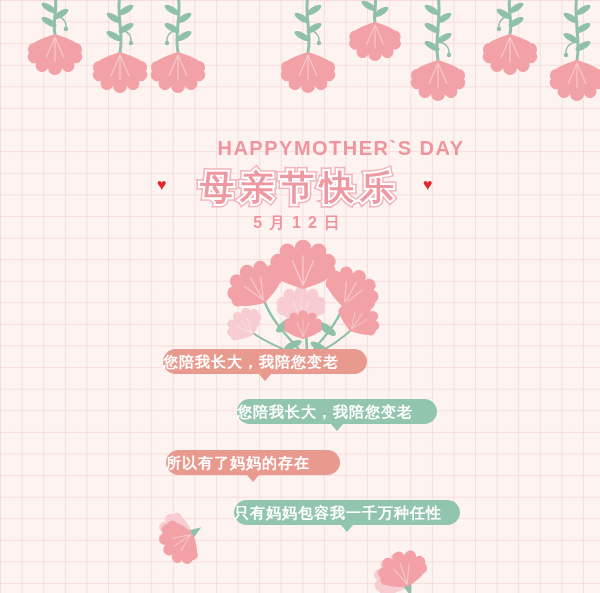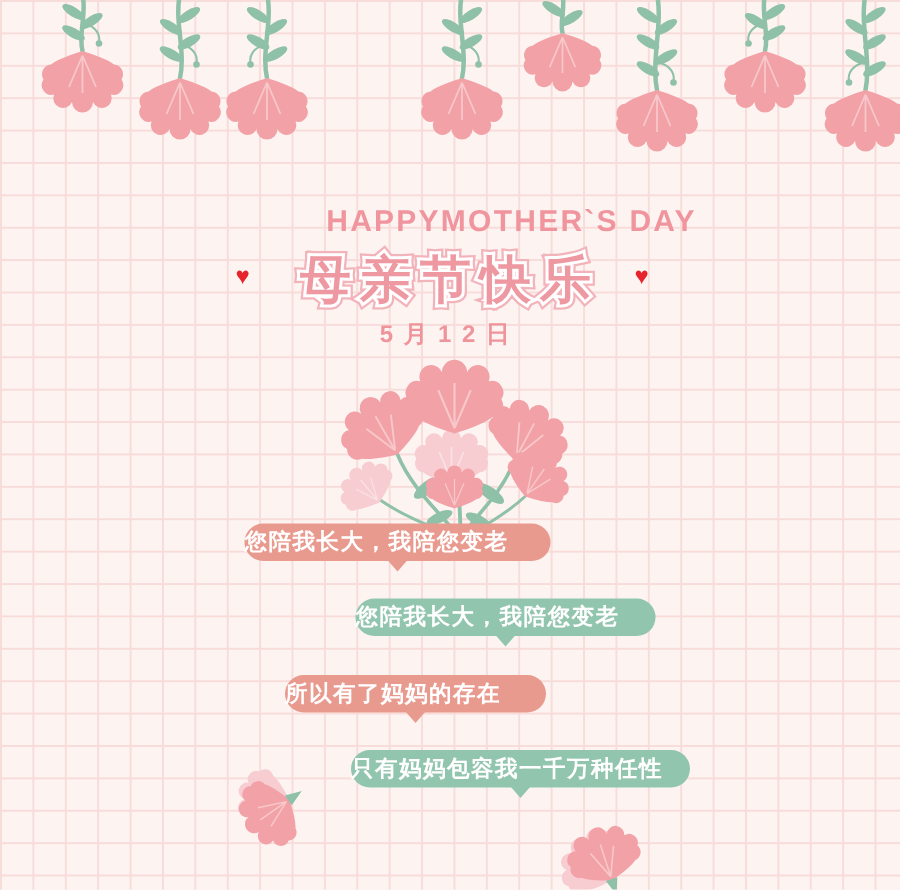--- a/index.html
+++ b/index.html
@@ -155,18 +155,18 @@
 
   <div class="date">5月12日</div>
 </div>
 
 <div class="banner pink" style="left:163px;top:349px;width:204px">
   <span>您陪我长大，我陪您变老</span>
 </div>
 <div class="banner teal" style="left:237px;top:399px;width:200px">
   <span>您陪我长大，我陪您变老</span>
 </div>
-<div class="banner pink" style="left:190px;top:450px;width:174px">
+<div class="banner pink" style="left:166px;top:450px;width:174px">
   <span>所以有了妈妈的存在</span>
 </div>
 <div class="banner teal" style="left:234px;top:500px;width:226px">
   <span>只有妈妈包容我一千万种任性</span>
 </div>
 
 </body></html>

